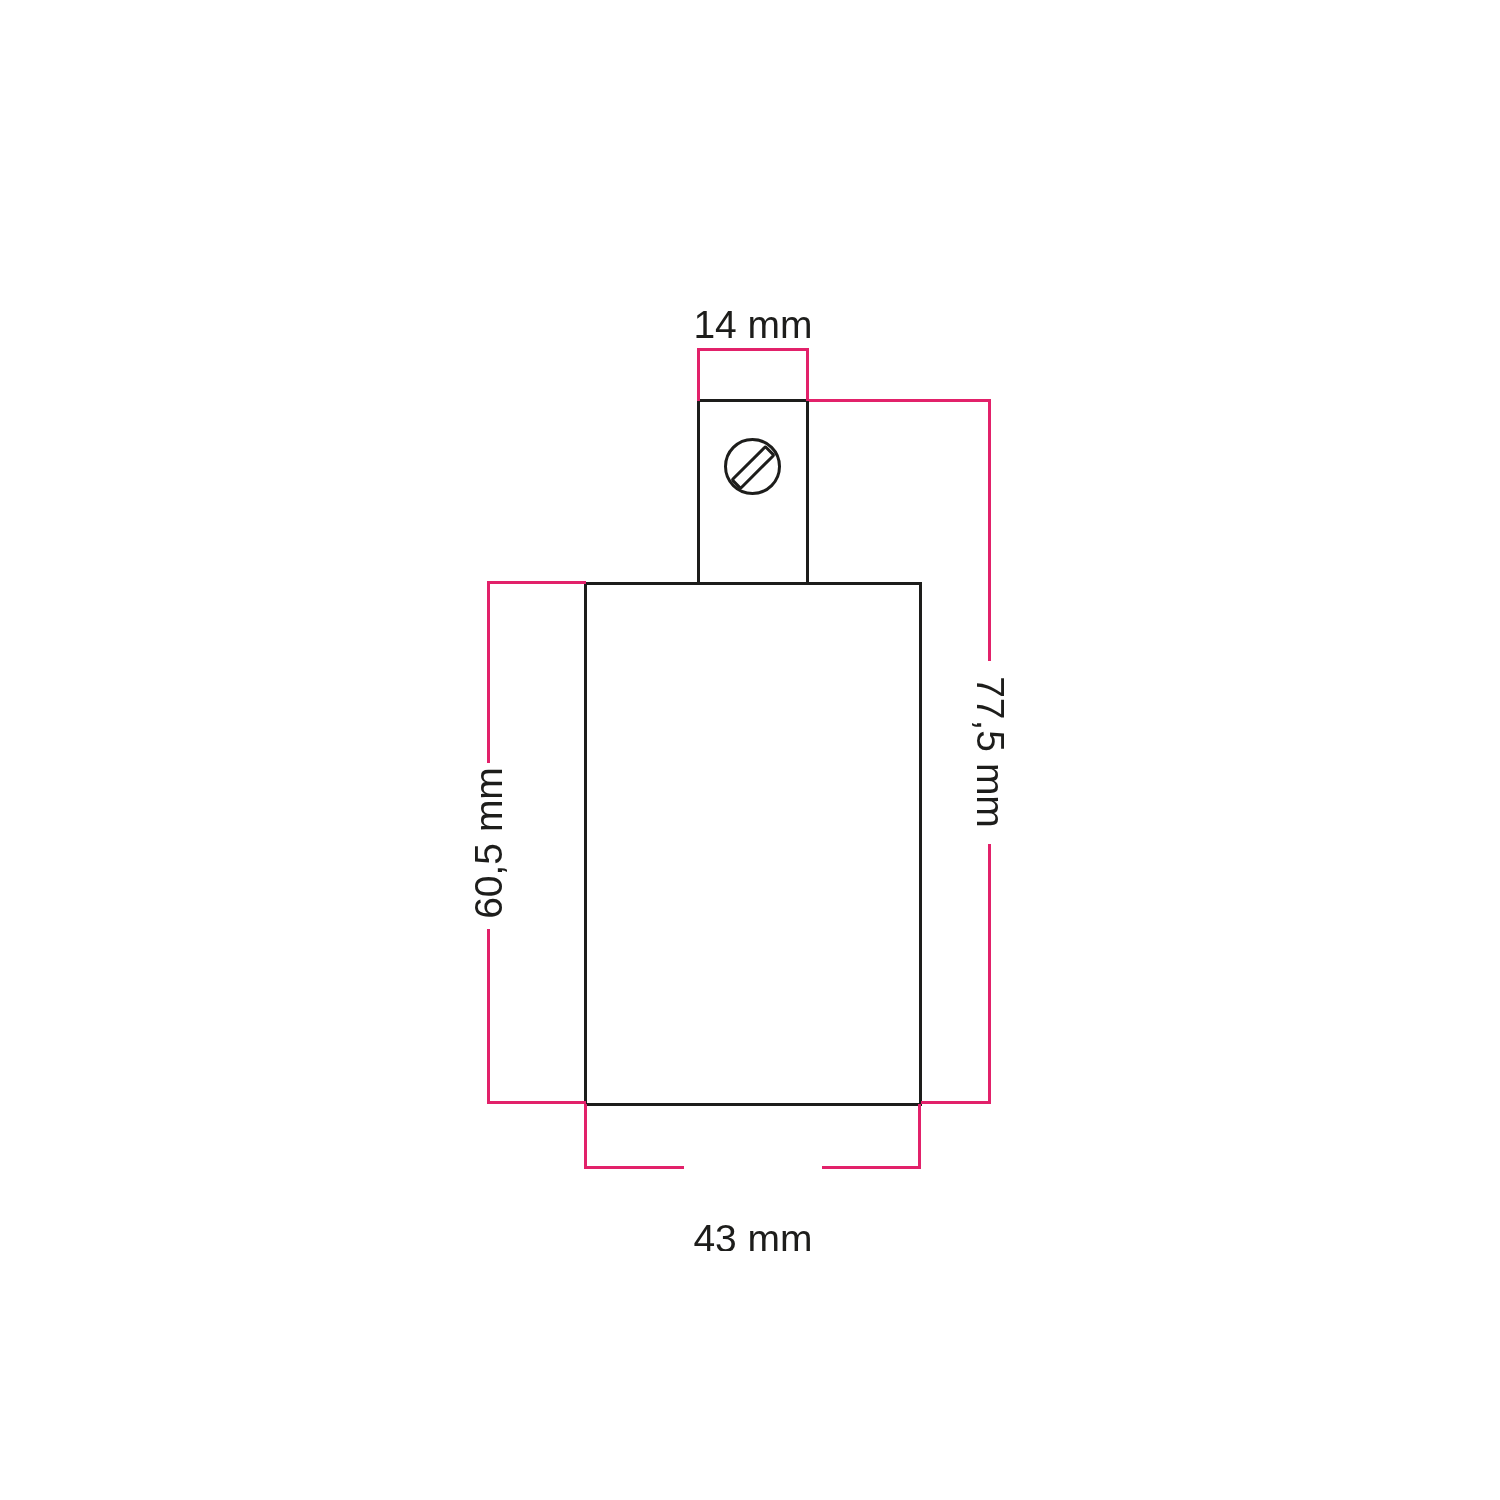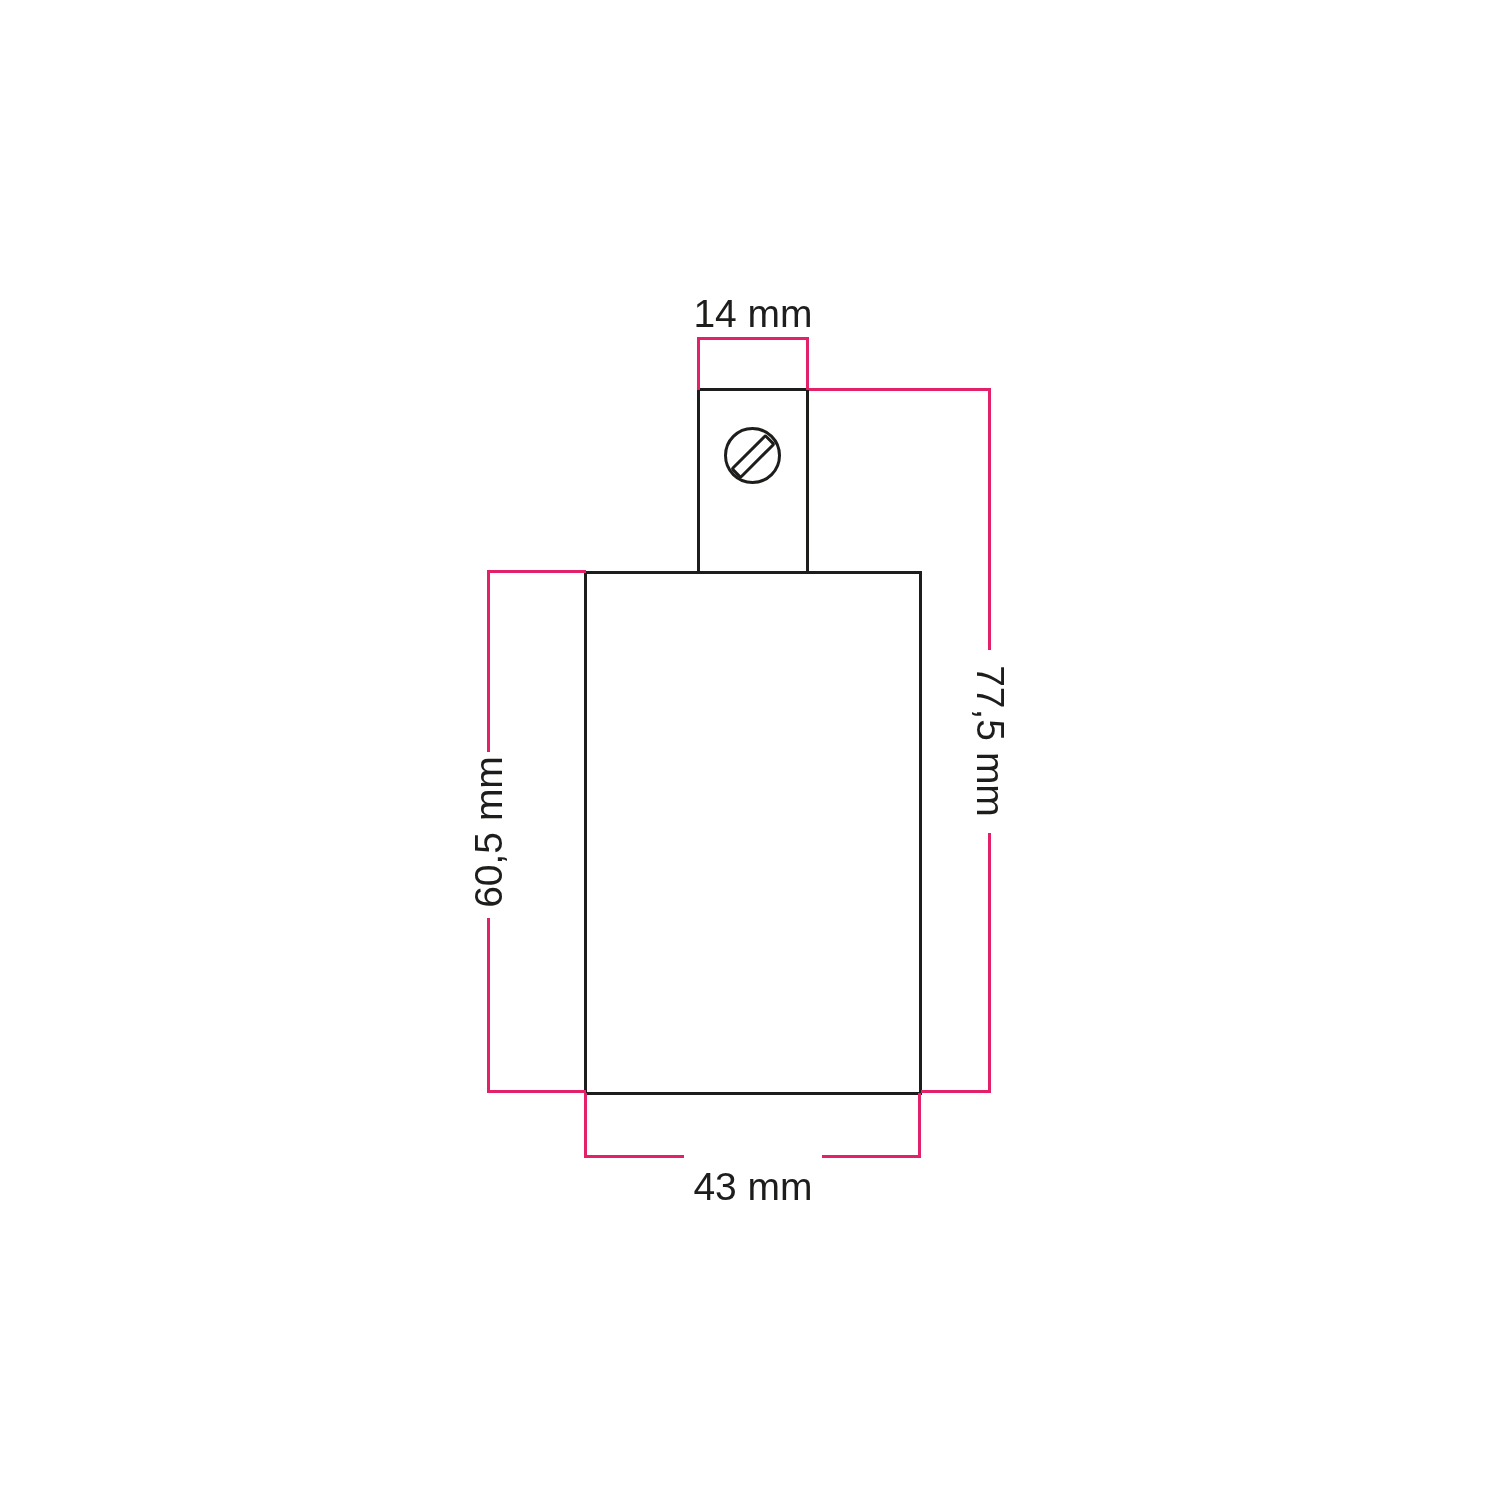--- a/index.html
+++ b/index.html
@@ -7,20 +7,21 @@
     padding: 0;
     background: var(--background, #ffffff);
   }
   #stage {
     position: relative;
     width: 1500px;
     height: 1240px;
     background: var(--background, #ffffff);
     font-family: "Liberation Sans", sans-serif;
     overflow: hidden;
+    margin-top: 11px;
   }
   
   .outline {
     position: absolute;
     box-sizing: border-box;
     border: 3px solid var(--ink, #1d1d1b);
     background: transparent;
   }
   #body-rect {
     left: 584px; top: 571px;
@@ -71,21 +72,21 @@
   .dim-label {
     position: absolute;
     color: var(--ink, #1d1d1b);
     font-size: 39px;
     line-height: 1;
     white-space: nowrap;
   }
   #lbl-top    { left: 753px; top: 313px;  transform: translate(-50%, -50%); }
   #lbl-right  { left: 990px; top: 741px;  transform: translate(-50%, -50%) rotate(90deg); }
   #lbl-left   { left: 488px; top: 832px;  transform: translate(-50%, -50%) rotate(-90deg); }
-  #lbl-bottom { left: 753px; top: 1186px; transform: translate(-50%, -50%); }
+  #lbl-bottom { left: 753px; top: 1227px; transform: translate(-50%, -50%); }
 </style>
 </head>
 <body>
 
 <div id="stage">
 
   <div id="body-rect" class="outline"></div>
   <div id="cap-rect" class="outline"></div>
   <div id="screw-circle" class="outline"></div>
   <div id="screw-slot" class="outline"></div>

